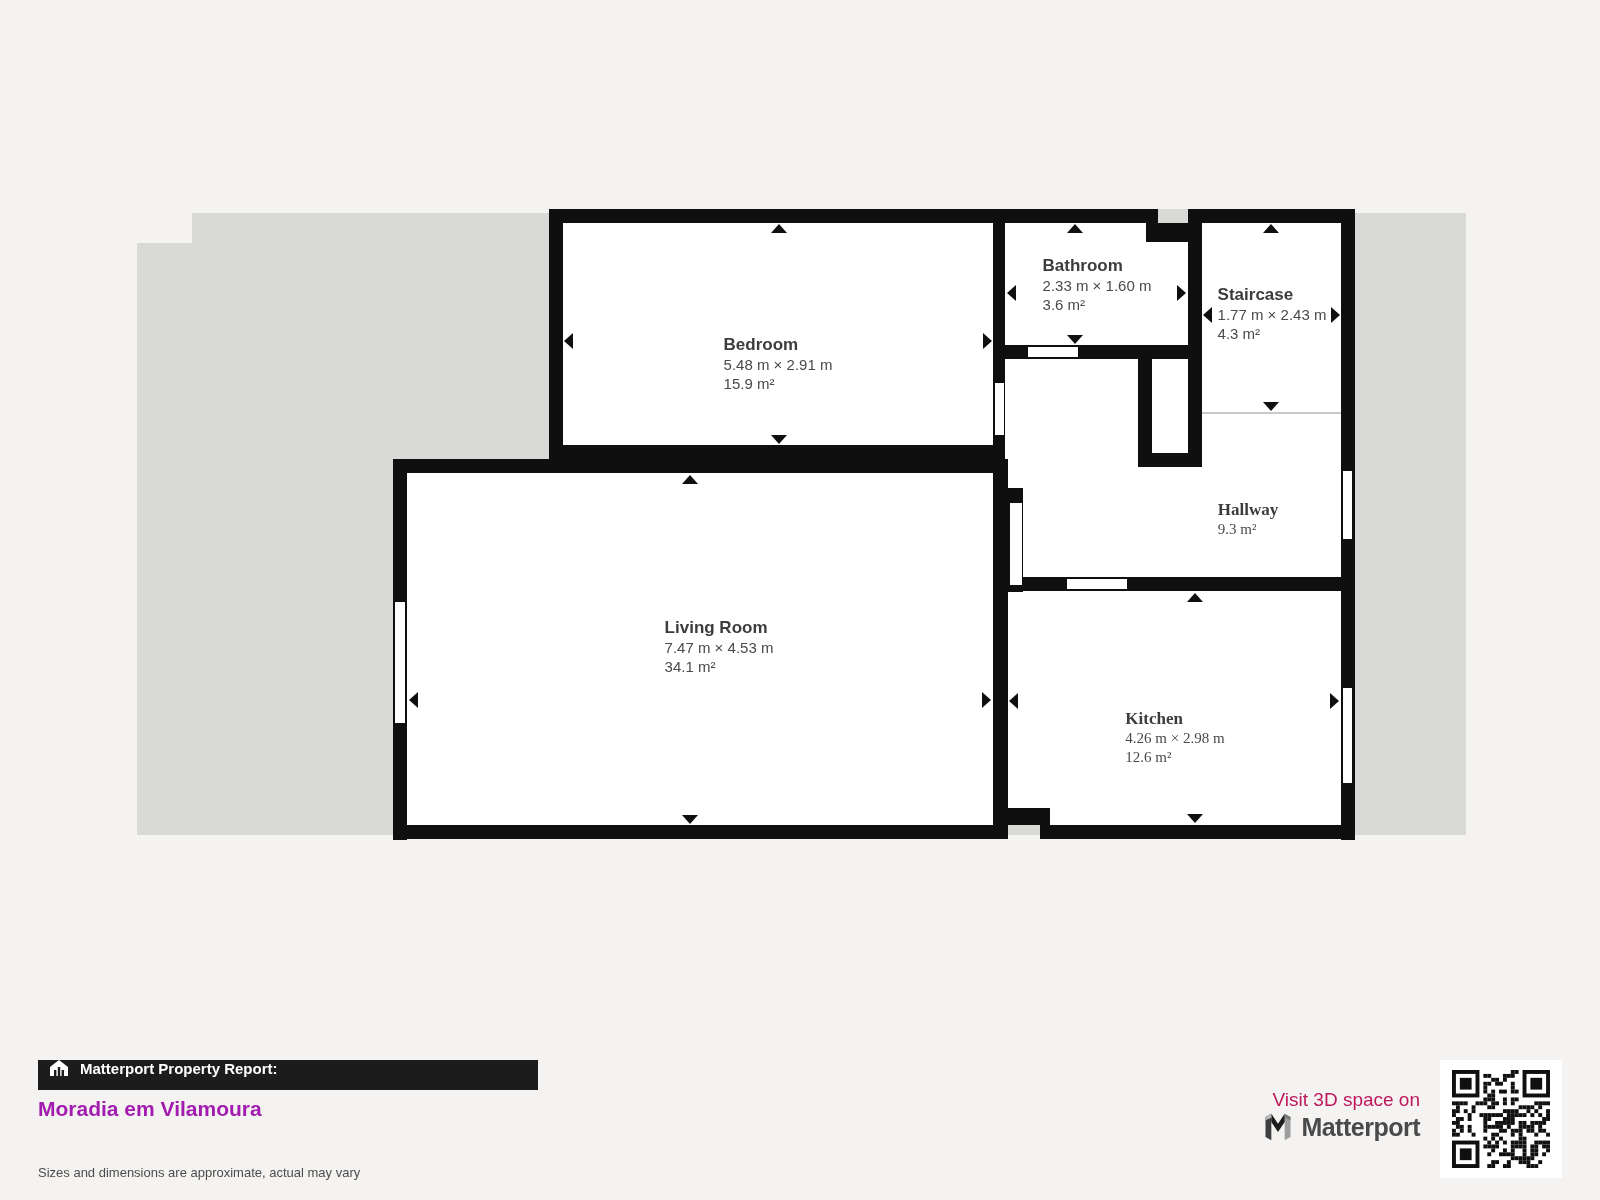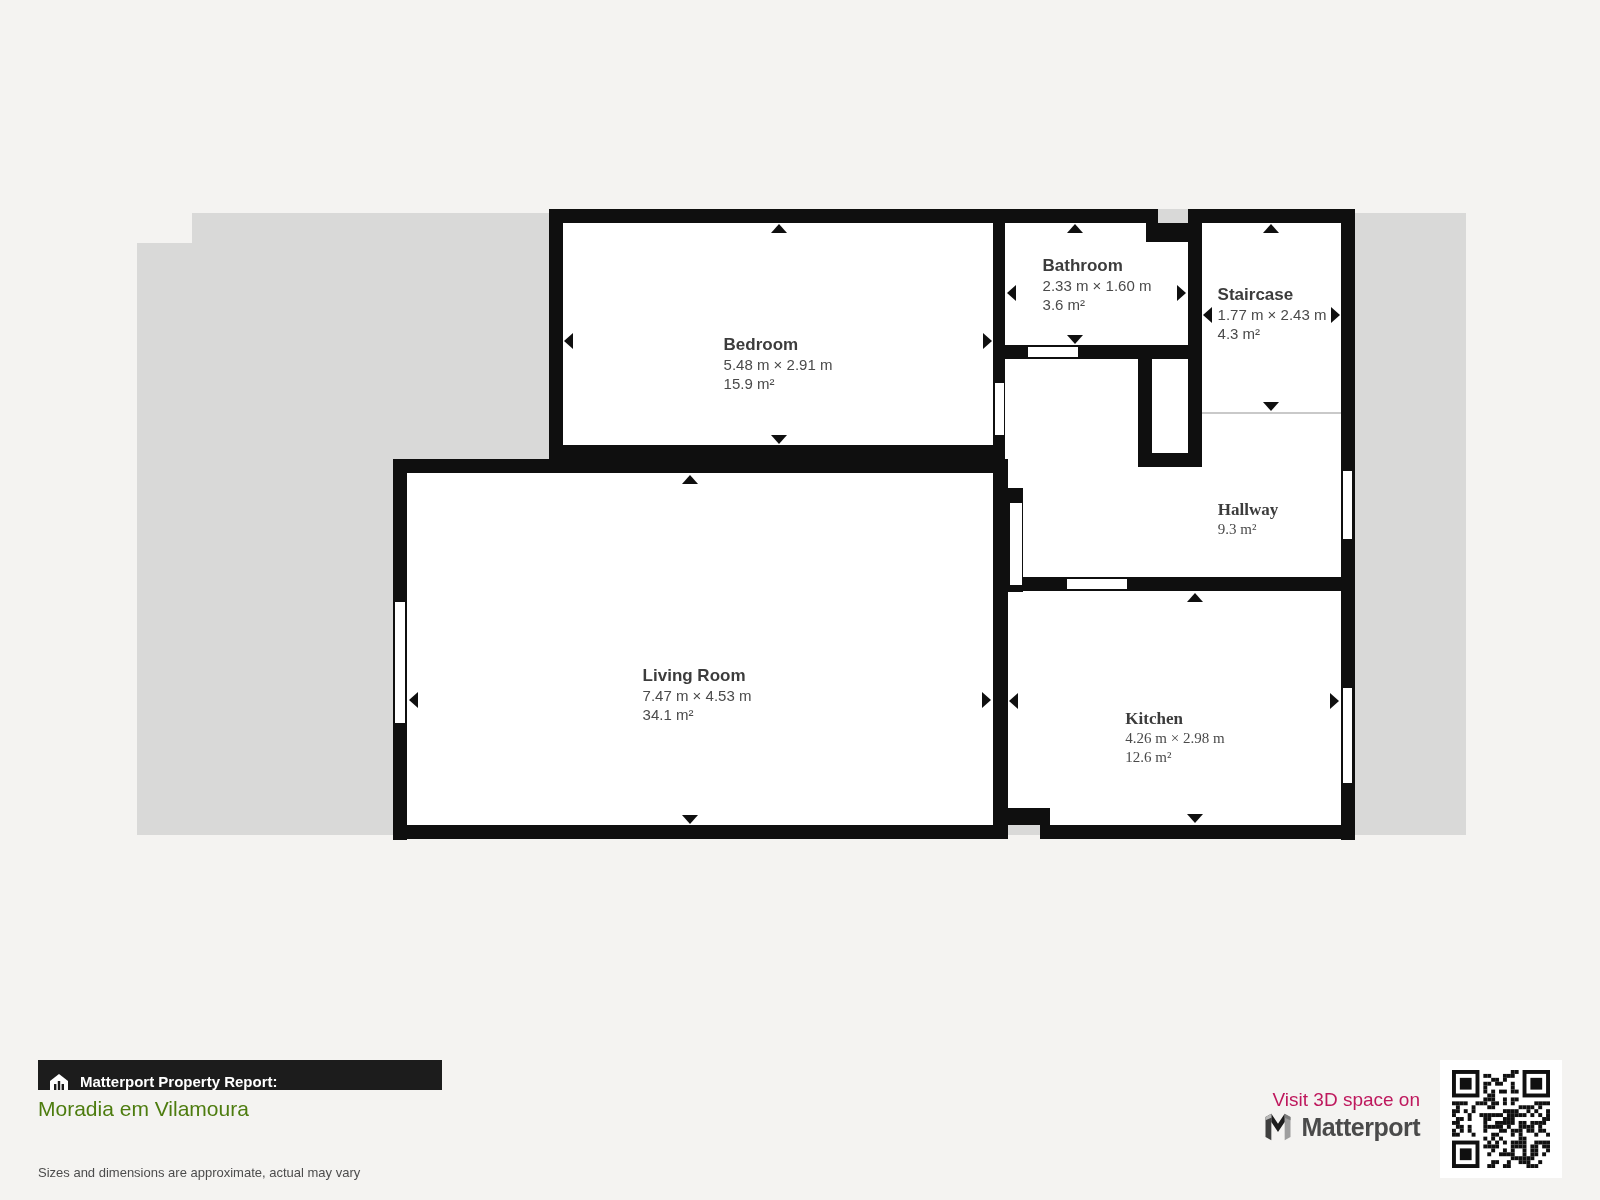--- a/index.html
+++ b/index.html
@@ -12,27 +12,27 @@
   .w{fill:var(--wall,#0f0f0f);}
   .s{fill:#ffffff;}
   .a{fill:var(--wall,#0f0f0f);}
   .openline{fill:#c9c9c9;}
 
   .room-label{position:absolute;transform:translateX(-50%);text-align:left;
               color:var(--label,#3c3c3c);white-space:nowrap;pointer-events:none;}
   .room-label .nm{font-size:17px;font-weight:bold;line-height:20px;color:#3c3c3c;}
   .room-label .dm{font-size:15px;line-height:19px;color:#4a4a4a;}
 
-  .banner{position:absolute;left:38px;top:1060px;width:404px;height:30px;
-          background:var(--banner_bg,#1c1c1c);display:flex;align-items:flex-end;}
+  .banner{position:absolute;left:38px;top:1060px;width:500px;height:30px;
+          background:var(--banner_bg,#1c1c1c);display:flex;align-items:flex-start;}
   .banner .hicon{margin-left:12px;margin-right:12px;display:flex;}
   .banner .btxt{color:#ffffff;font-size:15px;font-weight:bold;}
 
-  .prop-name{position:absolute;left:38px;top:1096px;font-size:21px;font-weight:normal;
-             color:#4d7c0f;line-height:26px;}
+  .prop-name{position:absolute;left:38px;top:1096px;font-size:21px;font-weight:bold;
+             color:#a21caf;line-height:26px;}
   .gross-line{position:absolute;left:38px;top:1134px;font-size:17px;color:#3d3d3d;
               line-height:24px;display:flex;align-items:center;}
   .gross-line b{color:#1f1f1f;}
   .gross-line .vdiv{display:inline-block;width:2px;height:20px;background:#2b2b2b;
                     margin:0 14px;}
   .gross-line .val{margin-left:6px;}
   .disclaimer{position:absolute;left:38px;top:1165px;font-size:13px;color:#4c4c4c;}
 
   .visit{position:absolute;right:180px;top:1089px;font-size:19px;color:#be185d;
          text-align:right;line-height:22px;}
@@ -134,21 +134,21 @@
   </div>
   <div class="room-label" style="left:1272px;top:285px;">
     <div class="nm">Staircase</div>
     <div class="dm">1.77 m × 2.43 m</div>
     <div class="dm">4.3 m²</div>
   </div>
   <div class="room-label" style="left:1248px;top:500px;font-family:Liberation Serif, serif;">
     <div class="nm">Hallway</div>
     <div class="dm">9.3 m²</div>
   </div>
-  <div class="room-label" style="left:697px;top:618px;margin-top:48px;">
+  <div class="room-label" style="left:719px;top:618px;">
     <div class="nm">Living Room</div>
     <div class="dm">7.47 m × 4.53 m</div>
     <div class="dm">34.1 m²</div>
   </div>
   <div class="room-label" style="left:1175px;top:709px;font-family:Liberation Serif, serif;">
     <div class="nm">Kitchen</div>
     <div class="dm">4.26 m × 2.98 m</div>
     <div class="dm">12.6 m²</div>
   </div>
 

